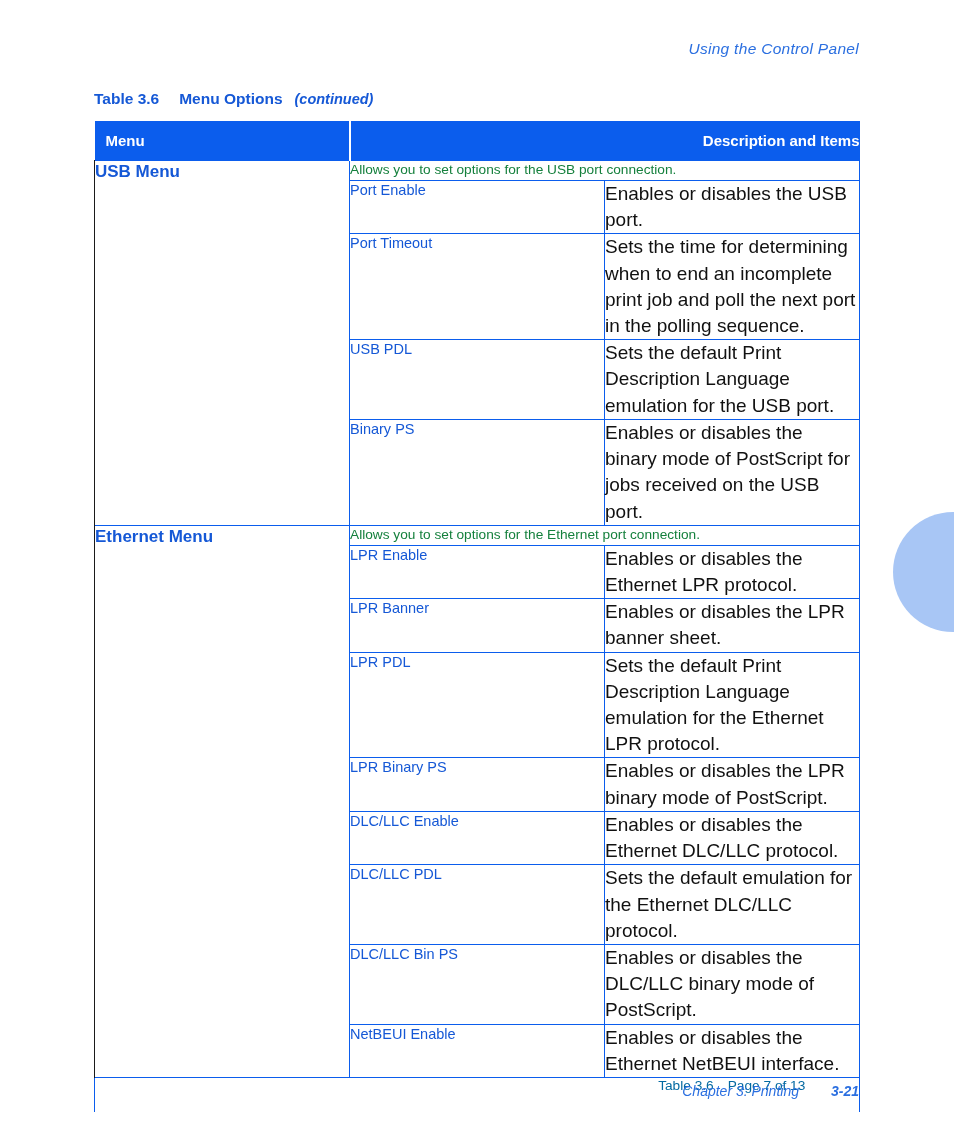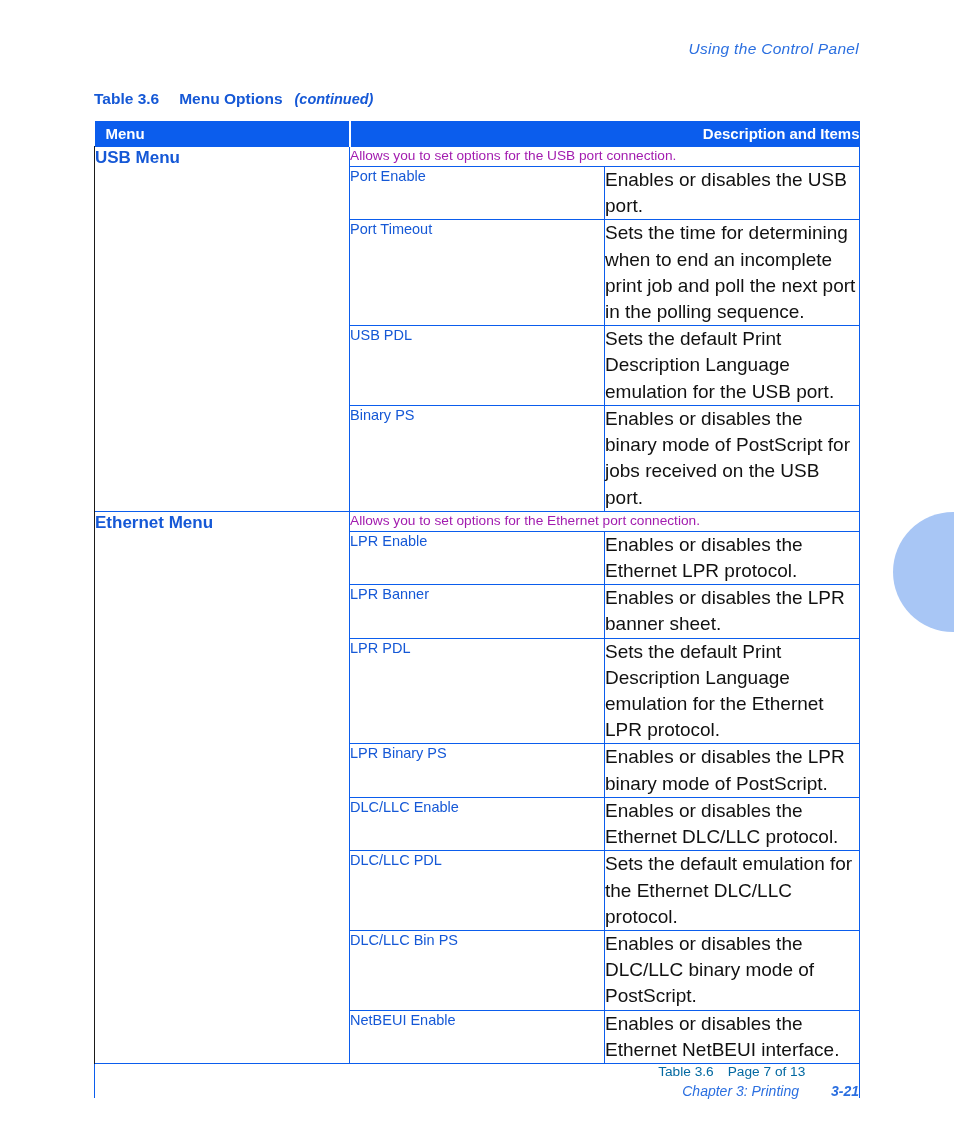--- a/index.html
+++ b/index.html
@@ -62,21 +62,21 @@
   }
   .menu-table td, .menu-table th {
     vertical-align: top;
     padding: 0;
   }
 
   
   .thead-row th {
     background: #0b5ded;
     color: #ffffff;
-    height: 25px;
+    height: 39px;
     font-size: 15px;
     font-weight: bold;
     vertical-align: middle;
   }
   th.th-menu {
     text-align: left;
     padding-left: 11px;
     border-right: 2px solid #ffffff;
   }
   th.th-desc {
@@ -108,21 +108,21 @@
   .c-desc {
     color: #111111;
     font-size: 19px;
     padding: 9px 10px 9px 9px;
     border-right: 1px solid #0b5ded;
     border-top: 1px solid #0b5ded;
     line-height: 1.38;
   }
   
   .c-desc-wide {
-    color: #a21caf;
+    color: #15803d;
     font-size: 13.7px;
     padding: 9px 10px 9px 9px;
     border-right: 1px solid #0b5ded;
     line-height: 1.38;
   }
 
   
   tr.group-start > td { border-top: 1px solid #0b5ded; }
   tr.group-start > td.c-menu { border-top: 1px solid #0b5ded; }
 

